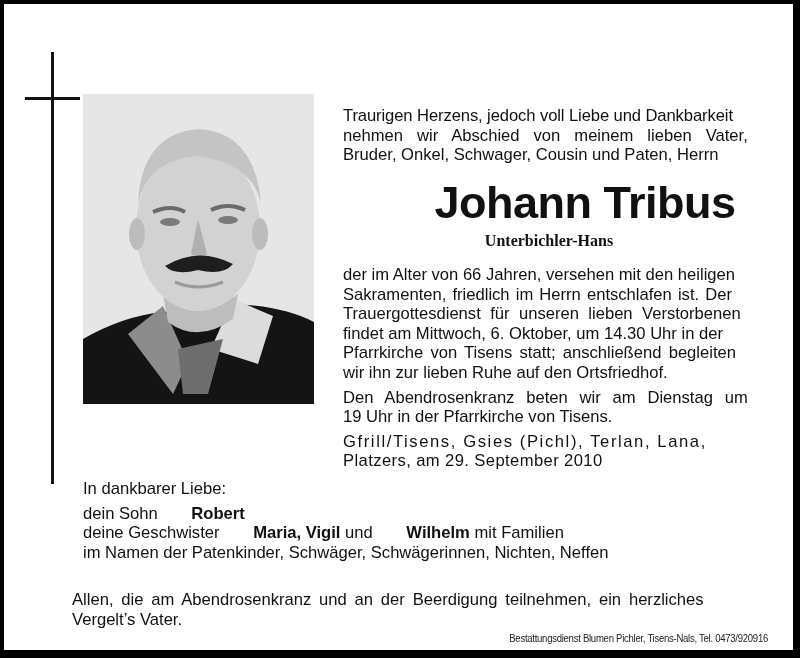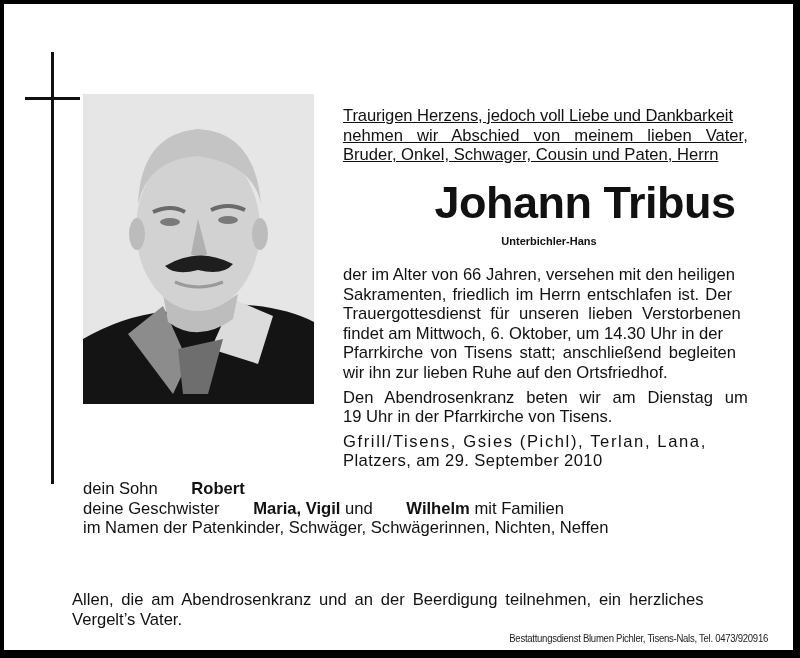--- a/index.html
+++ b/index.html
@@ -4,24 +4,24 @@
 <style>
   html, body { margin: 0; padding: 0; }
   body { width: 800px; height: 658px; background: #000; overflow: hidden; position: relative; font-family: "Liberation Sans", sans-serif; color: #111; }
   .page { position: absolute; left: 4px; top: 4px; width: 789px; height: 646px; background: #fff; }
   .abs { position: absolute; }
   .poem { left: 482px; top: 14px; width: 300px; font-style: italic; font-size: 13.4px; line-height: 16.6px; color: #1a1a1a; }
   .poem div { white-space: nowrap; }
   .cross-v { left: 47px; top: 48px; width: 3px; height: 432px; background: #111; }
   .cross-h { left: 21px; top: 93px; width: 55px; height: 3px; background: #111; }
   .photo { left: 79px; top: 90px; width: 231px; height: 310px; background: #e8e8e8; overflow: hidden; }
-  .intro { left: 339px; top: 102px; width: 430px; font-size: 16.6px; line-height: 19.5px; text-align: justify; text-align-last: left; text-decoration: underline; }
+  .intro { left: 339px; top: 102px; width: 430px; font-size: 16.6px; line-height: 19.5px; text-align: justify; text-align-last: left; }
   .intro div { white-space: nowrap; }
   .name { left: 310px; top: 173px; width: 470px; text-align: center; font-size: 45px; font-weight: bold; letter-spacing: -0.5px; line-height: 52px; margin-left: 36px; }
-  .nickname { left: 310px; top: 228px; width: 470px; text-align: center; font-size: 11px; font-weight: bold; line-height: 18px; }
+  .nickname { left: 310px; top: 228px; width: 470px; text-align: center; font-size: 16px; font-weight: bold; line-height: 18px; font-family: Liberation Serif, serif; }
   .body-text { left: 339px; top: 255px; width: 430px; font-size: 16.6px; line-height: 19.6px; margin-top: 6px; }
   .body-text .line { display: flex; justify-content: space-between; white-space: nowrap; }
   .body-text .line.last { justify-content: flex-start; }
   .para { margin-bottom: 5px; }
   .places { letter-spacing: 1.6px; }
   .signers { left: 79px; top: 475px; width: 700px; font-size: 16.6px; line-height: 19.5px; }
   .signers div { white-space: nowrap; }
   .signers .gap { margin-bottom: 5px; }
   b { font-weight: bold; margin-left: 29px; }
   .thanks { left: 68px; top: 586px; width: 690px; font-size: 16.6px; line-height: 19.5px; }
@@ -113,20 +113,21 @@
       <div class="line last">
           <span>Gfrill/Tisens, Gsies (Pichl), Terlan, Lana,</span>
         </div>
       <div class="line last">
           <span style="letter-spacing:0.4px">Platzers, am 29. September 2010</span>
         </div>
     </div>
   </div>
 
   <div class="abs signers">
+    <div class="gap">In dankbarer Liebe:</div>
     <div>
       <span>dein Sohn </span><b>Robert</b>
     </div>
     <div>
       <span>deine Geschwister </span><b>Maria, Vigil</b><span> und </span><b>Wilhelm</b><span> mit Familien</span>
     </div>
     <div>im Namen der Patenkinder, Schwäger, Schwägerinnen, Nichten, Neffen</div>
   </div>
 
   <div class="abs thanks">

